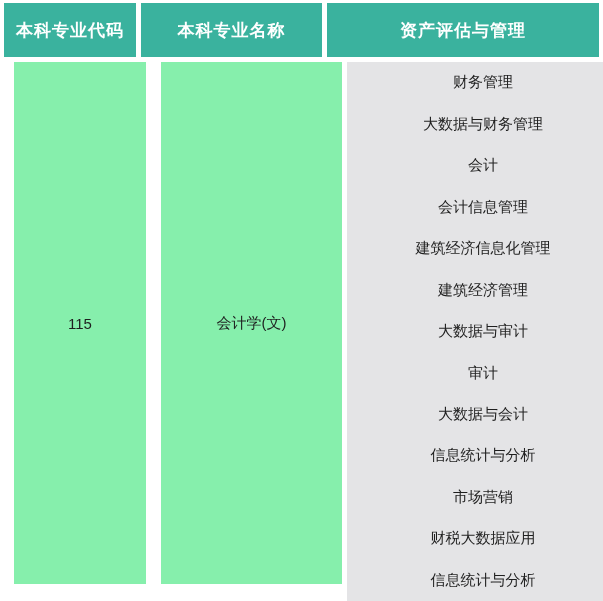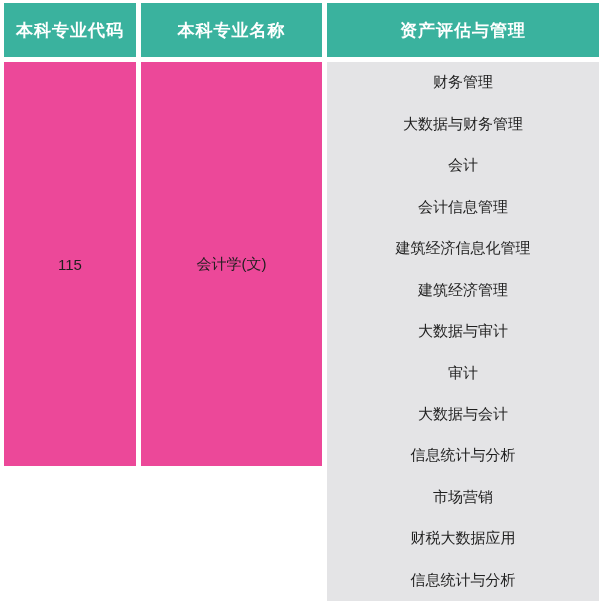--- a/index.html
+++ b/index.html
@@ -37,28 +37,29 @@
   .col-w1 { width: 132px; flex: none; }
   .col-w2 { width: 181px; flex: none; }
   .col-w3 { width: 272px; flex: none; }
   .body-row {
     display: flex;
     gap: 5px;
     height: 539px;
     align-items: flex-start;
   }
   .merged-cell {
-    background: #ec4899;
-    height: 404px;
+    background: #86efac;
+    height: 522px;
     display: flex;
     align-items: center;
     justify-content: center;
     font-size: 15px;
     color: #1f1f1f;
     box-sizing: border-box;
+    margin-left: 10px;
   }
   .voc-col {
     display: flex;
     flex-direction: column;
     height: 539px;
   }
   .vcell {
     flex: 1;
     background: #E4E4E6;
     display: flex;

